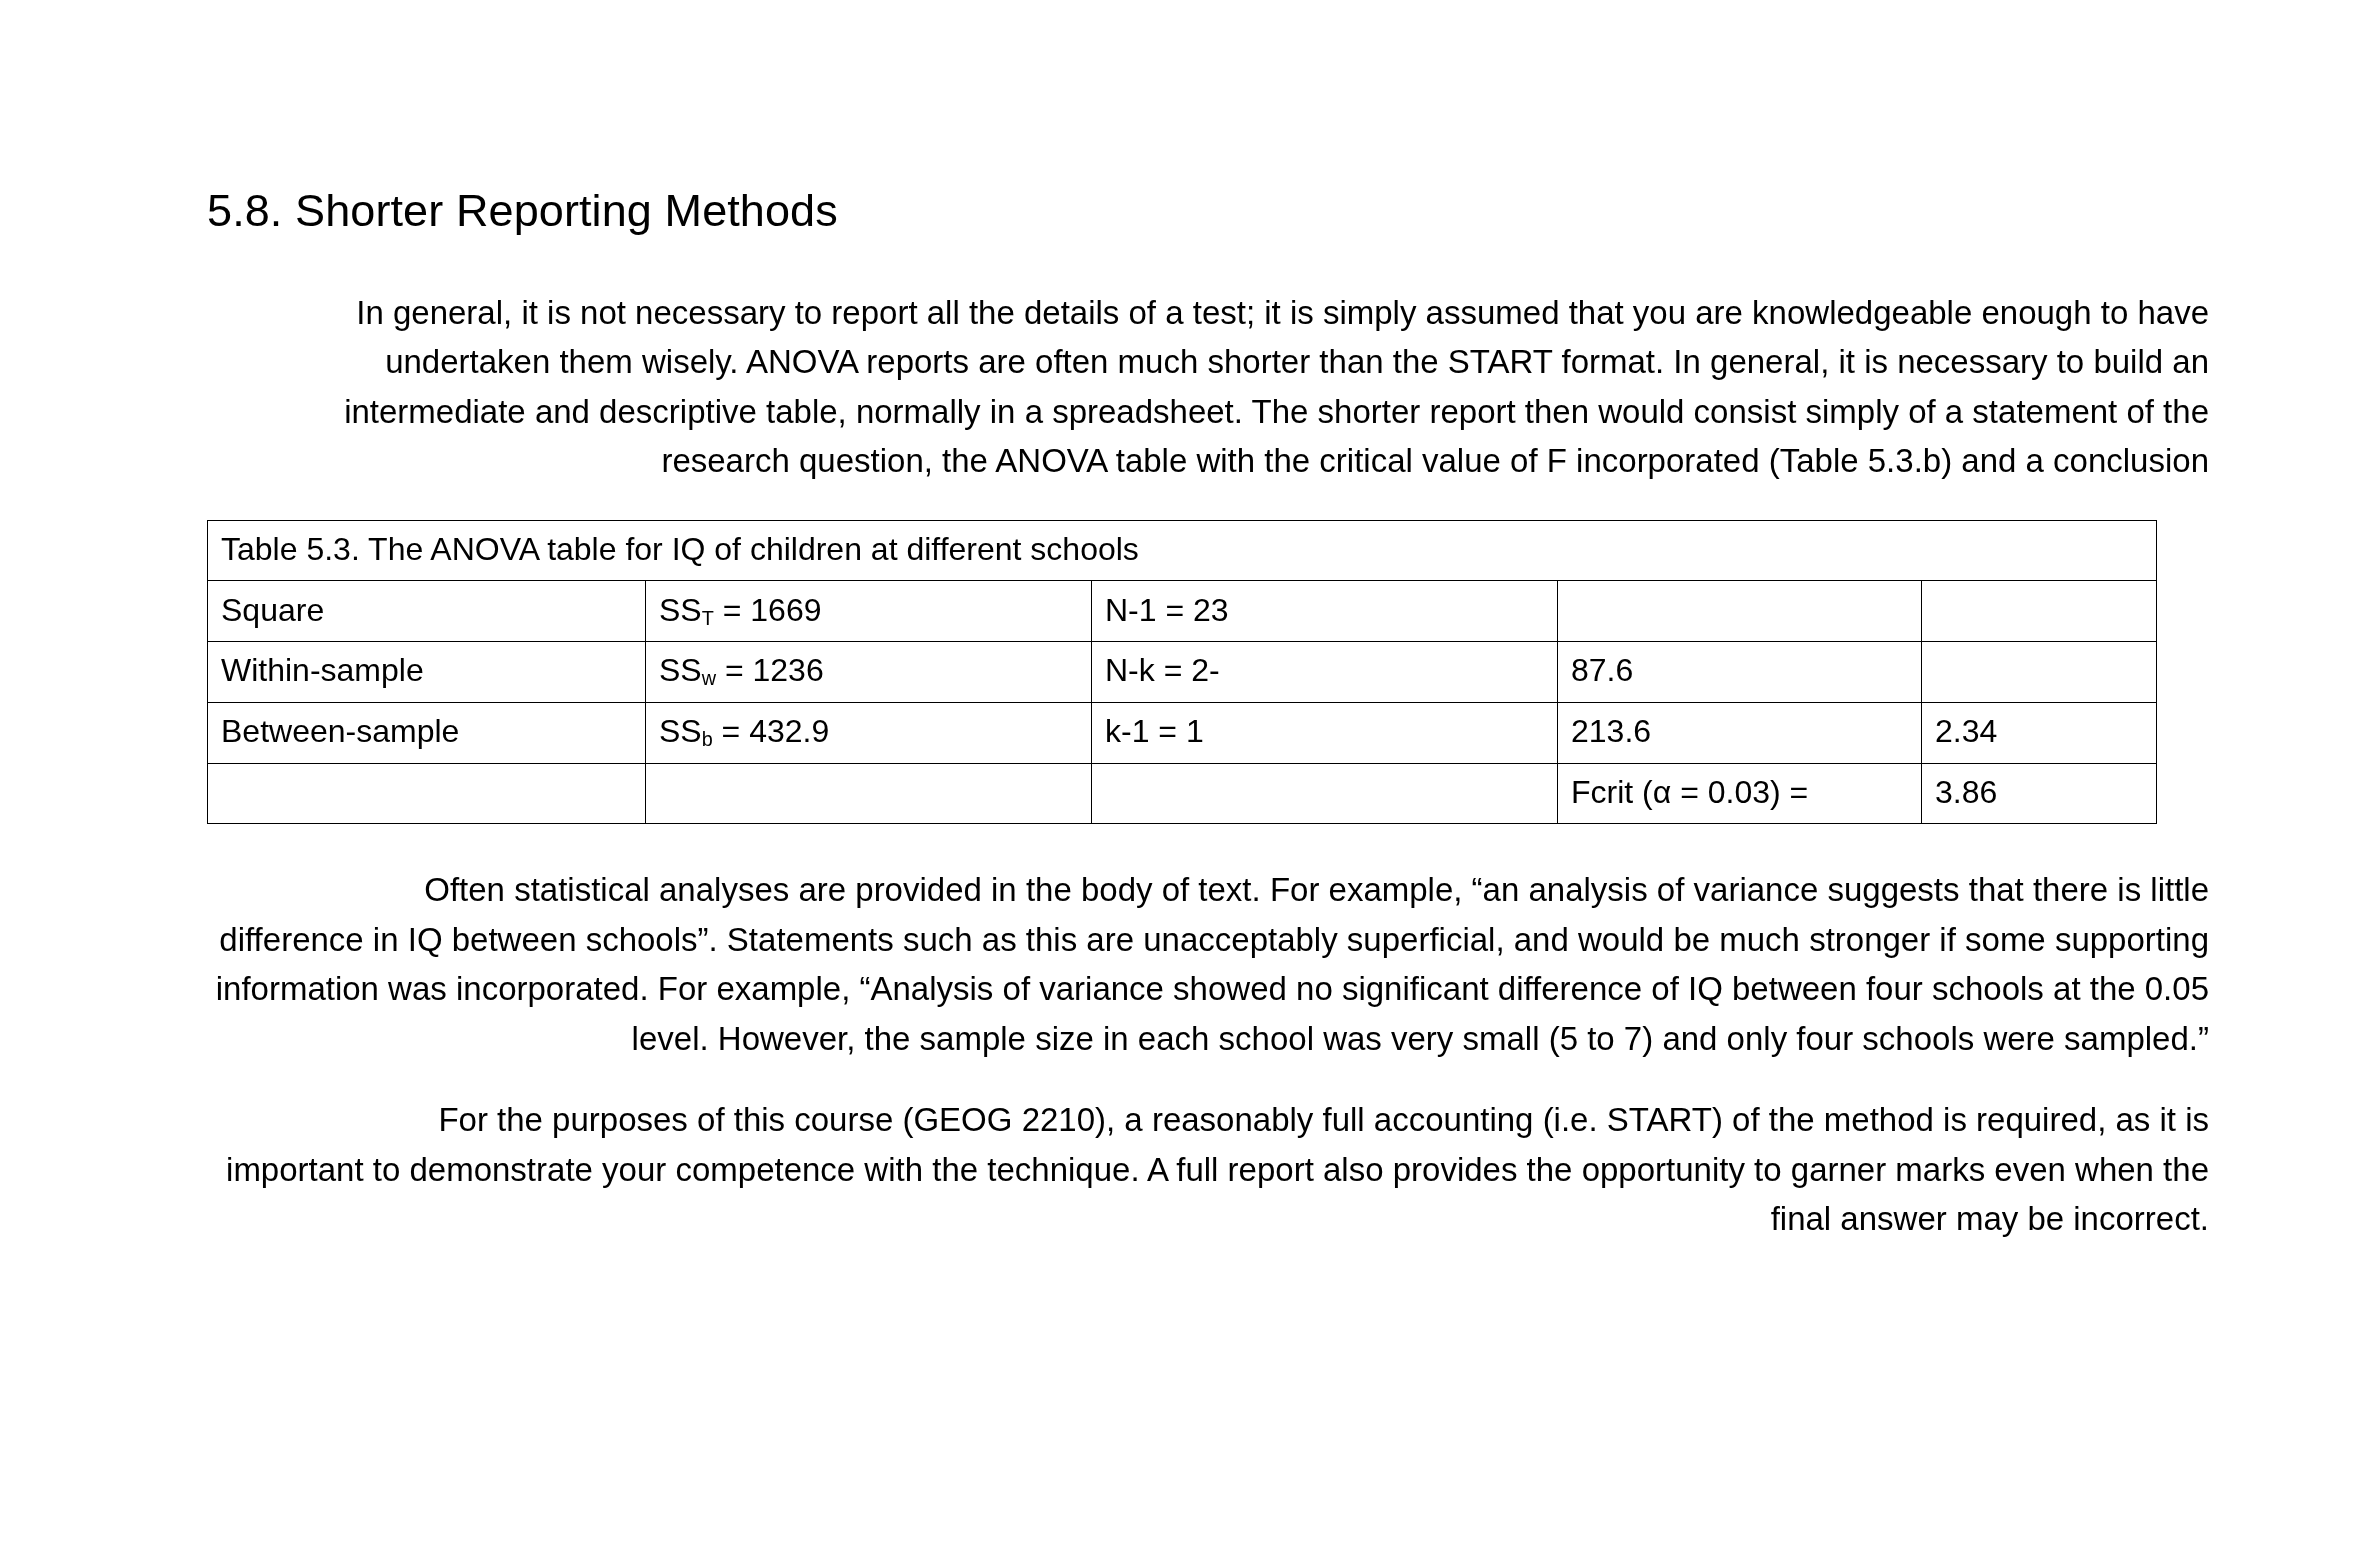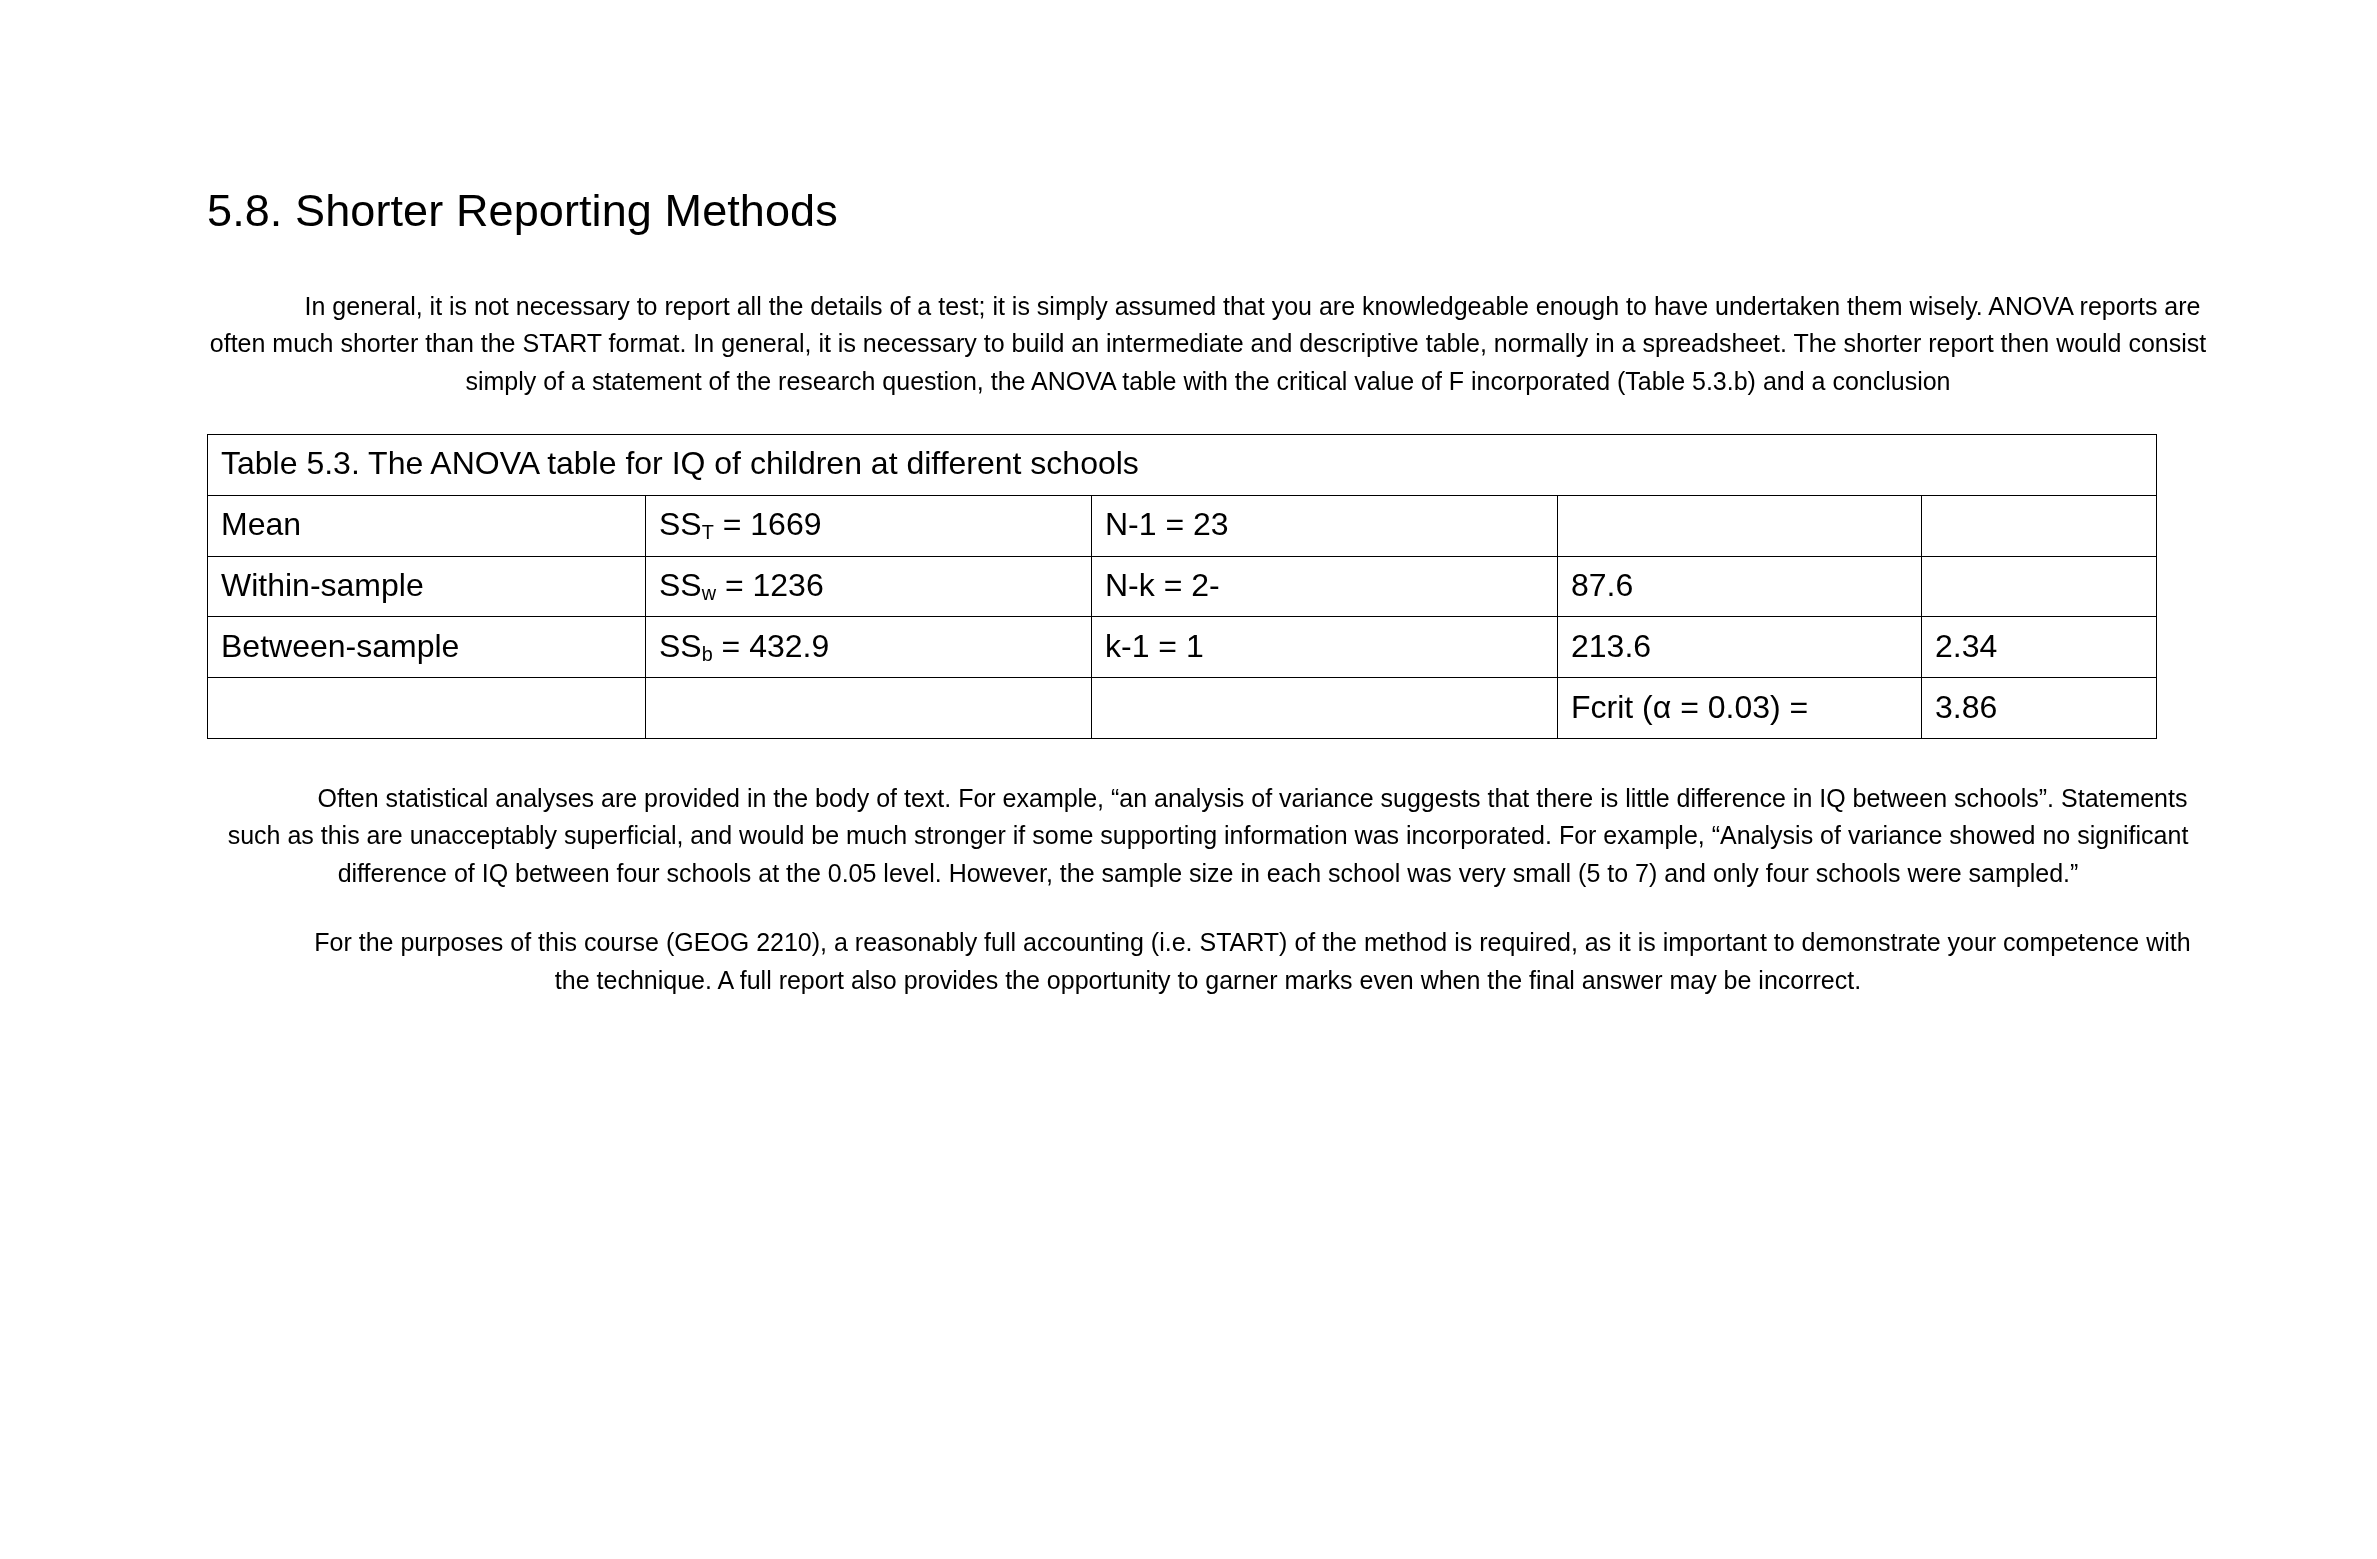--- a/index.html
+++ b/index.html
@@ -22,24 +22,24 @@
     padding: 186px 168px 0 207px;
   }
   h1.section-title {
     font-size: 45px;
     font-weight: 400;
     line-height: 1.1;
     margin: 0 0 52px 0;
     letter-spacing: 0.1px;
   }
   p.body-par {
-    font-size: 25px;
+    font-size: 33px;
     line-height: 1.50;
     margin: 0 0 32px 0;
-    text-align: center;
+    text-align: right;
   }
   p.body-par .indent {
     display: inline-block;
     width: 89px;
   }
   
   table.anova {
     border-collapse: collapse;
     width: 1855px;
     margin: 34px 0 41px 0;
@@ -95,21 +95,21 @@
         <col class="col3">
         <col class="col4">
         <col class="col5">
     </colgroup>
     <tbody>
       <tr>
         <td class="caption-cell" colspan="5">Table 5.3. The ANOVA table for IQ of children at different schools</td>
       </tr>
 
       <tr>
-        <td>Mean</td>
+        <td>Square</td>
         <td><span>SS</span><sub>T</sub><span> = 1669</span></td>
         <td>N-1 = 23</td>
         <td></td>
         <td></td>
       </tr>
 
       <tr>
         <td>Within-sample</td>
         <td><span>SS</span><sub>w</sub><span> = 1236</span></td>
         <td>N-k = 2-</td>

